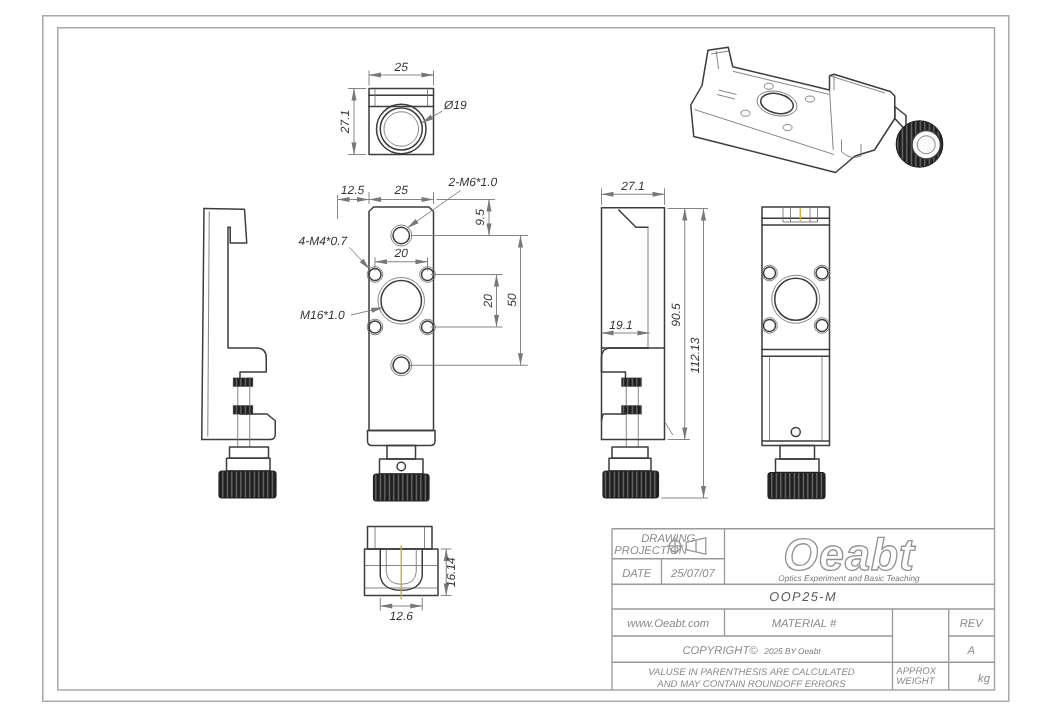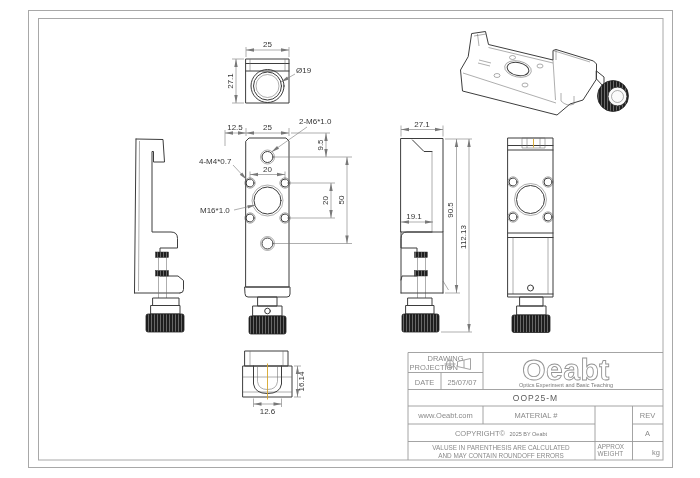--- a/index.html
+++ b/index.html
@@ -1,16 +1,16 @@
 <!DOCTYPE html>
 <html><head>
 <meta charset="utf-8">
 <style>
   html,body{margin:0;padding:0;background:#fff;}
-  .sheet{position:relative;width:700px;height:478px;background:#ffffff;overflow:hidden;}
+  .sheet{position:relative;width:700px;height:478px;background:#ffffff;overflow:hidden;font-style:italic;}
   svg{position:absolute;left:0;top:0;}
   .geo{fill:none;stroke:#3d3d3d;stroke-width:1;stroke-linejoin:round;stroke-linecap:round;}
   .geo2{fill:none;stroke:#6b6b6b;stroke-width:.55;stroke-linejoin:round;}
   .dl{fill:none;stroke:#787878;stroke-width:.6;}
   .cl{fill:none;stroke:#d6a528;stroke-width:.9;}
   .bord{fill:none;stroke:#a8a8a8;stroke-width:1;}
   .tb{fill:none;stroke:#9a9a9a;stroke-width:.9;}
   .knob{fill:url(#kn);stroke:#222;stroke-width:.8;}
   .pad{fill:url(#kn);stroke:#333;stroke-width:.5;}
   text{font-family:"Liberation Sans",sans-serif;}

